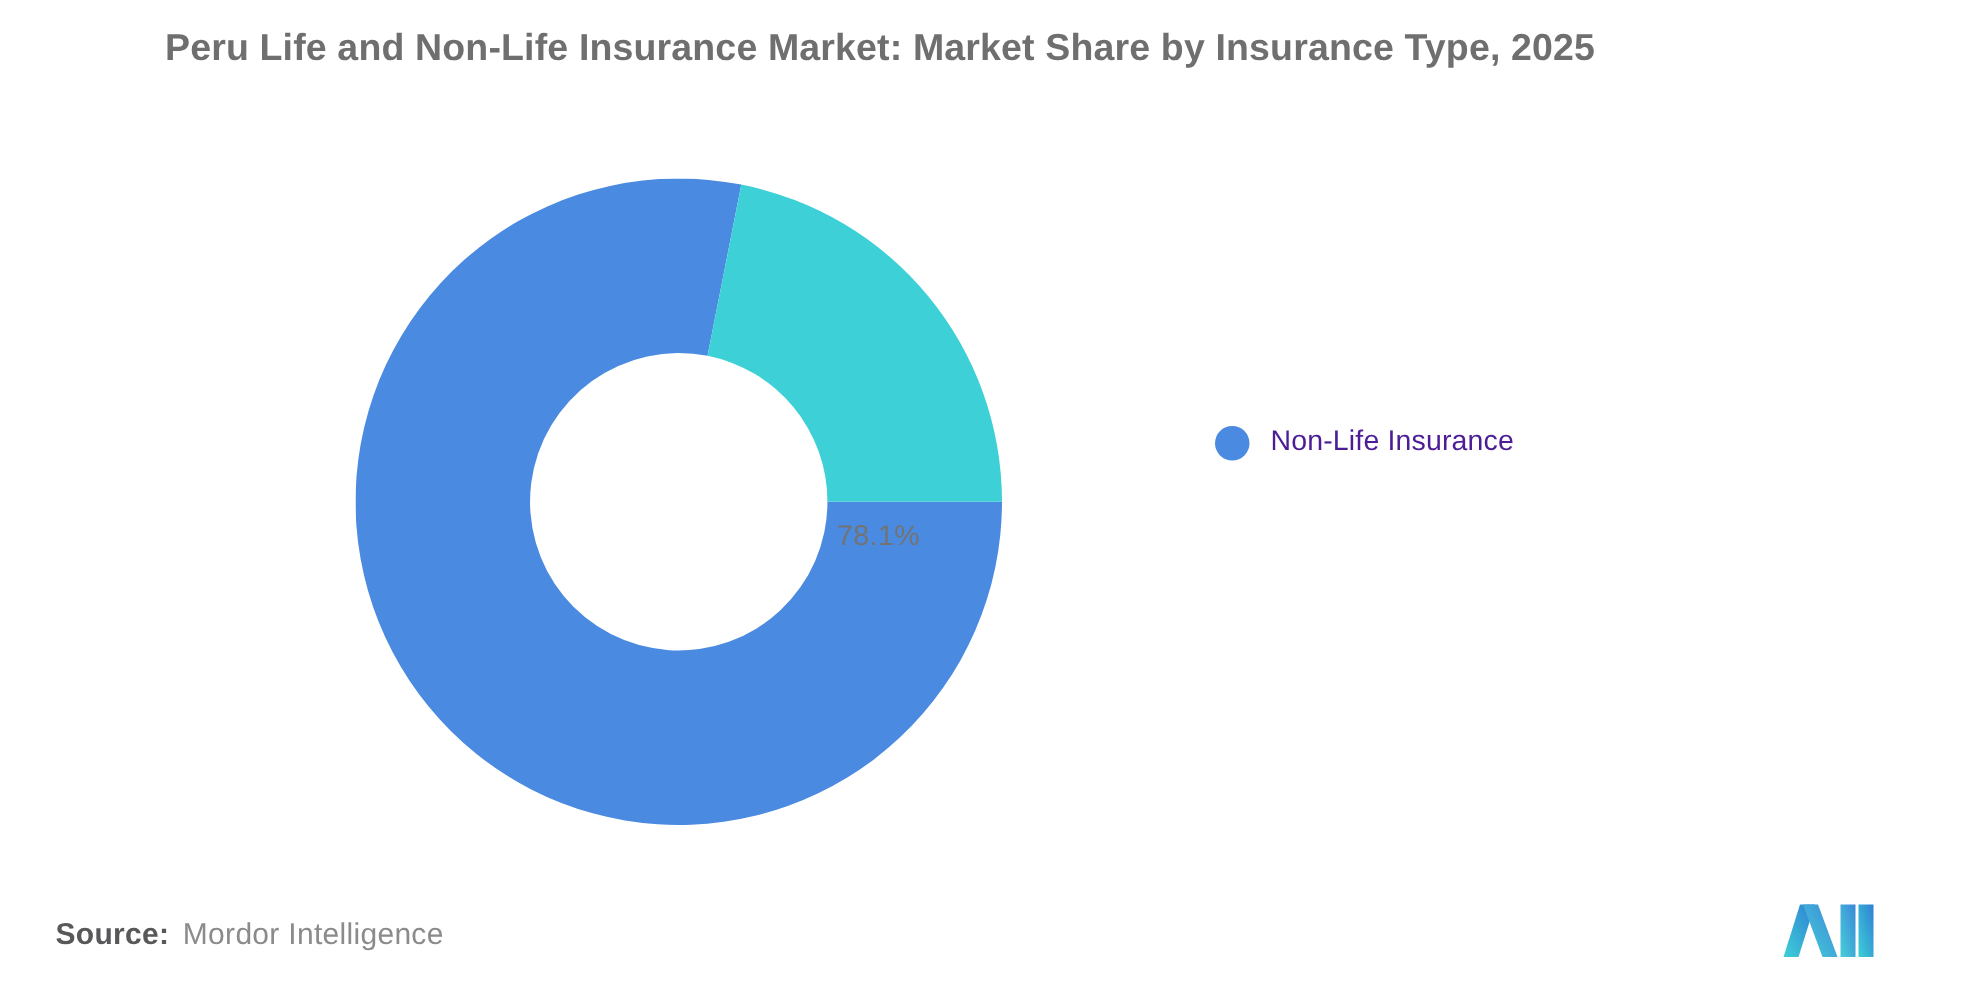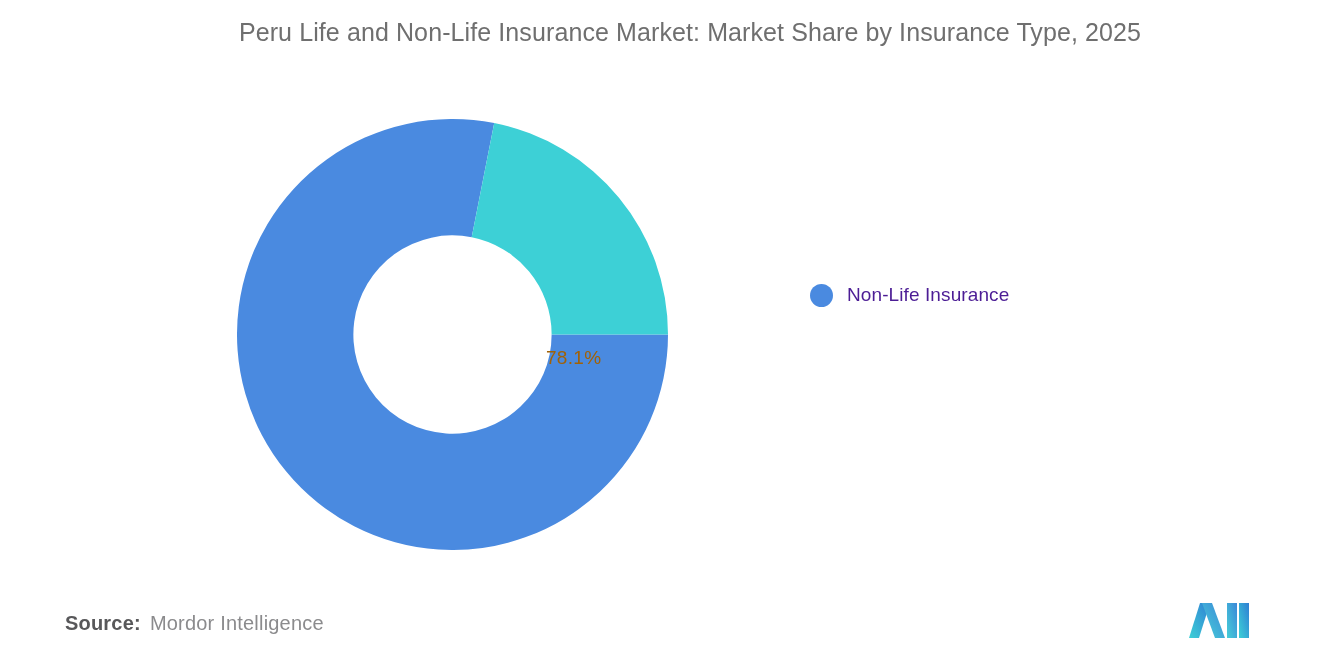--- a/index.html
+++ b/index.html
@@ -21,25 +21,25 @@
     height: 665px;
     background: #ffffff;
   }
 
   
   .chart-title {
     position: absolute;
     left: 110px;
     top: 12px;
     width: 1160px;
-    text-align: center;
+    text-align: left;
     font-size: 25px;
     line-height: 40px;
     color: #6f6f6f;
-    font-weight: 400;
+    font-weight: 700;
     letter-spacing: 0.1px;
     white-space: pre-line;
   }
 
   
   .donut-wrap {
     position: absolute;
     left: 237px;
     top: 119px;
     width: 431px;
@@ -85,21 +85,21 @@
     margin-left: 14px;
     font-size: 19px;
     color: #4c1d95;
     white-space: nowrap;
     letter-spacing: 0.1px;
   }
 
   
   .source-line {
     position: absolute;
-    left: 65px;
+    left: 37px;
     top: 612px;
     display: flex;
     align-items: flex-end;
     font-size: 20px;
   }
   .source-label {
     font-weight: 700;
     color: #58585a;
     letter-spacing: 0.2px;
   }
@@ -127,21 +127,21 @@
 
   <div class="chart-title" style="color: rgb(111, 111, 111);">Peru Life and Non-Life Insurance Market: Market Share by Insurance Type, 2025</div>
 
   <div class="donut-wrap">
     <svg viewBox="0 0 431 431" xmlns="http://www.w3.org/2000/svg">
       <g>
         <path id="slice-0" d="M 431 215.5 A 215.5 215.5 0 1 1 257.20991036496025 4.074993490961475 L 234.6865587678817 118.24449700584228 A 99.13000000000001 99.13000000000001 0 1 0 314.63 215.5 Z" fill="#4a8ae0"></path>
         <path id="slice-1" d="M 257.20991036496025 4.074993490961475 A 215.5 215.5 0 0 1 431 215.49999999999974 L 314.63 215.4999999999999 A 99.13000000000001 99.13000000000001 0 0 0 234.6865587678817 118.24449700584228 Z" fill="#3dd0d6"></path>
       </g>
     </svg>
-    <div class="slice-label" style="color: #a16207;">78.1%</div>
+    <div class="slice-label" style="color: #737373; margin-left: 12px;">78.1%</div>
   </div>
 
   <div class="legend">
     <div class="legend-item">
       <span class="legend-swatch" id="sw0" style="background: rgb(74, 138, 224);"></span>
       <span class="legend-text">Non-Life Insurance</span>
     </div>
   </div>
 
   <div class="source-line">

